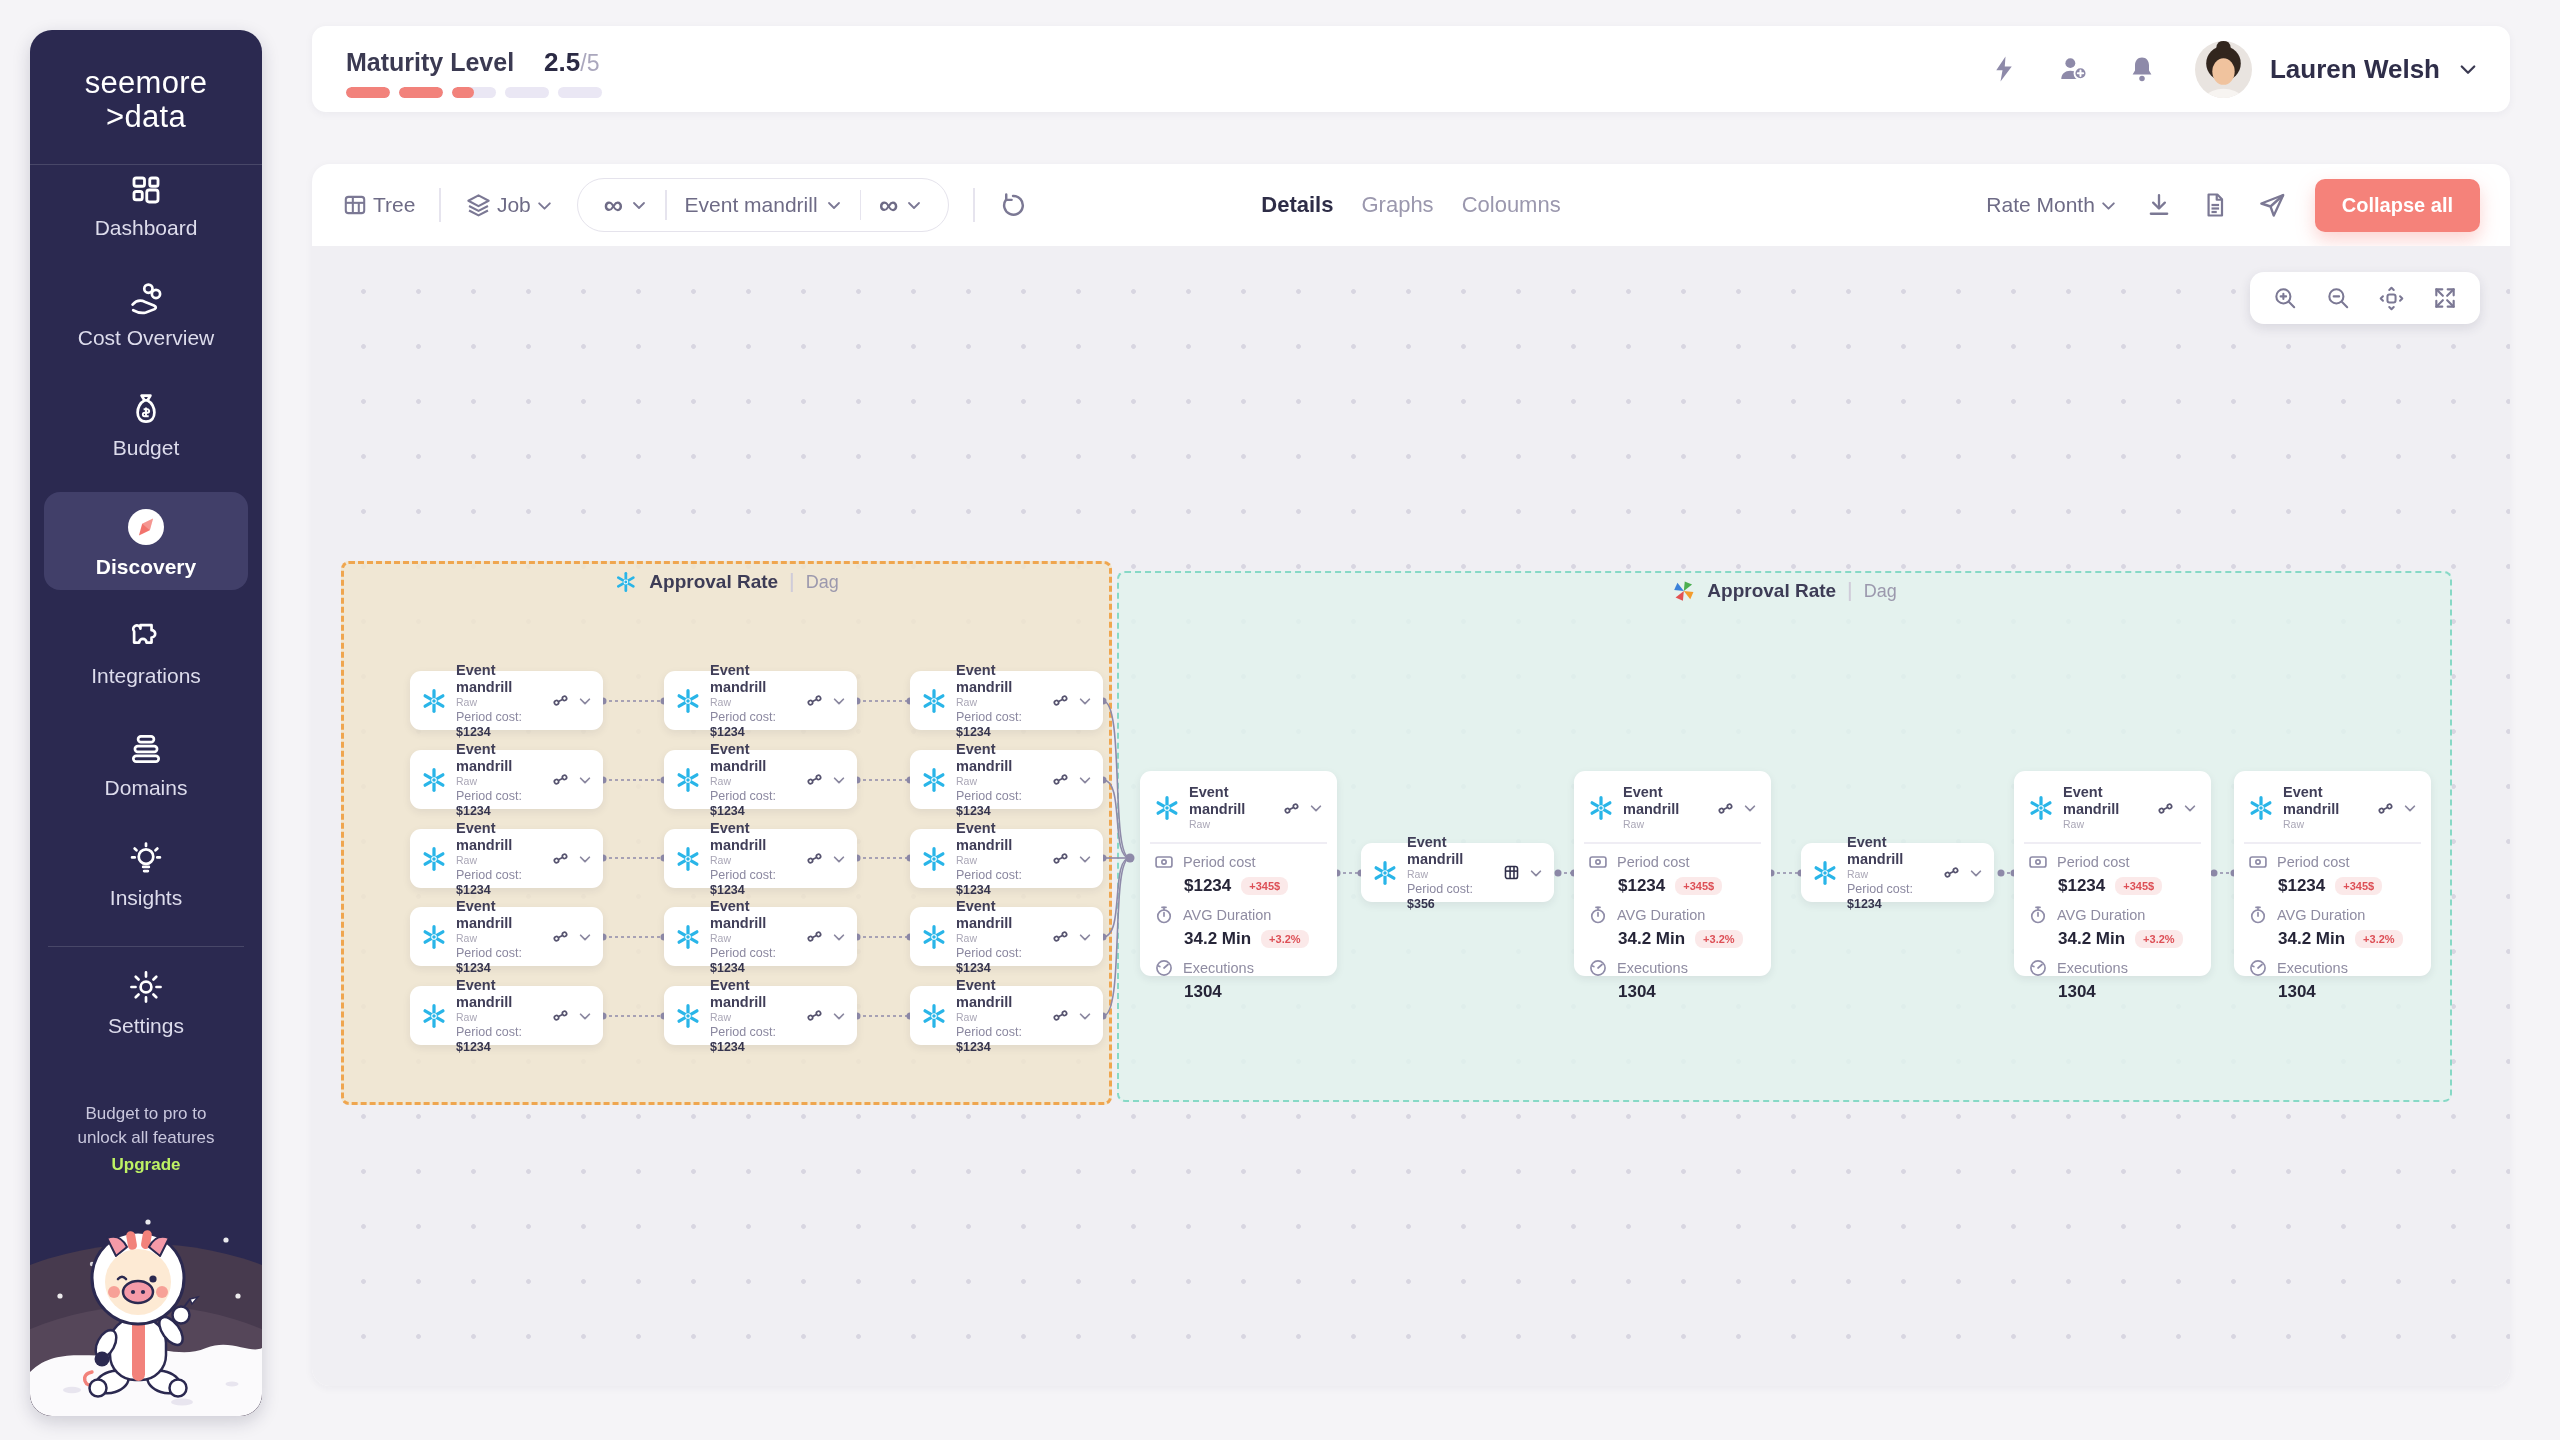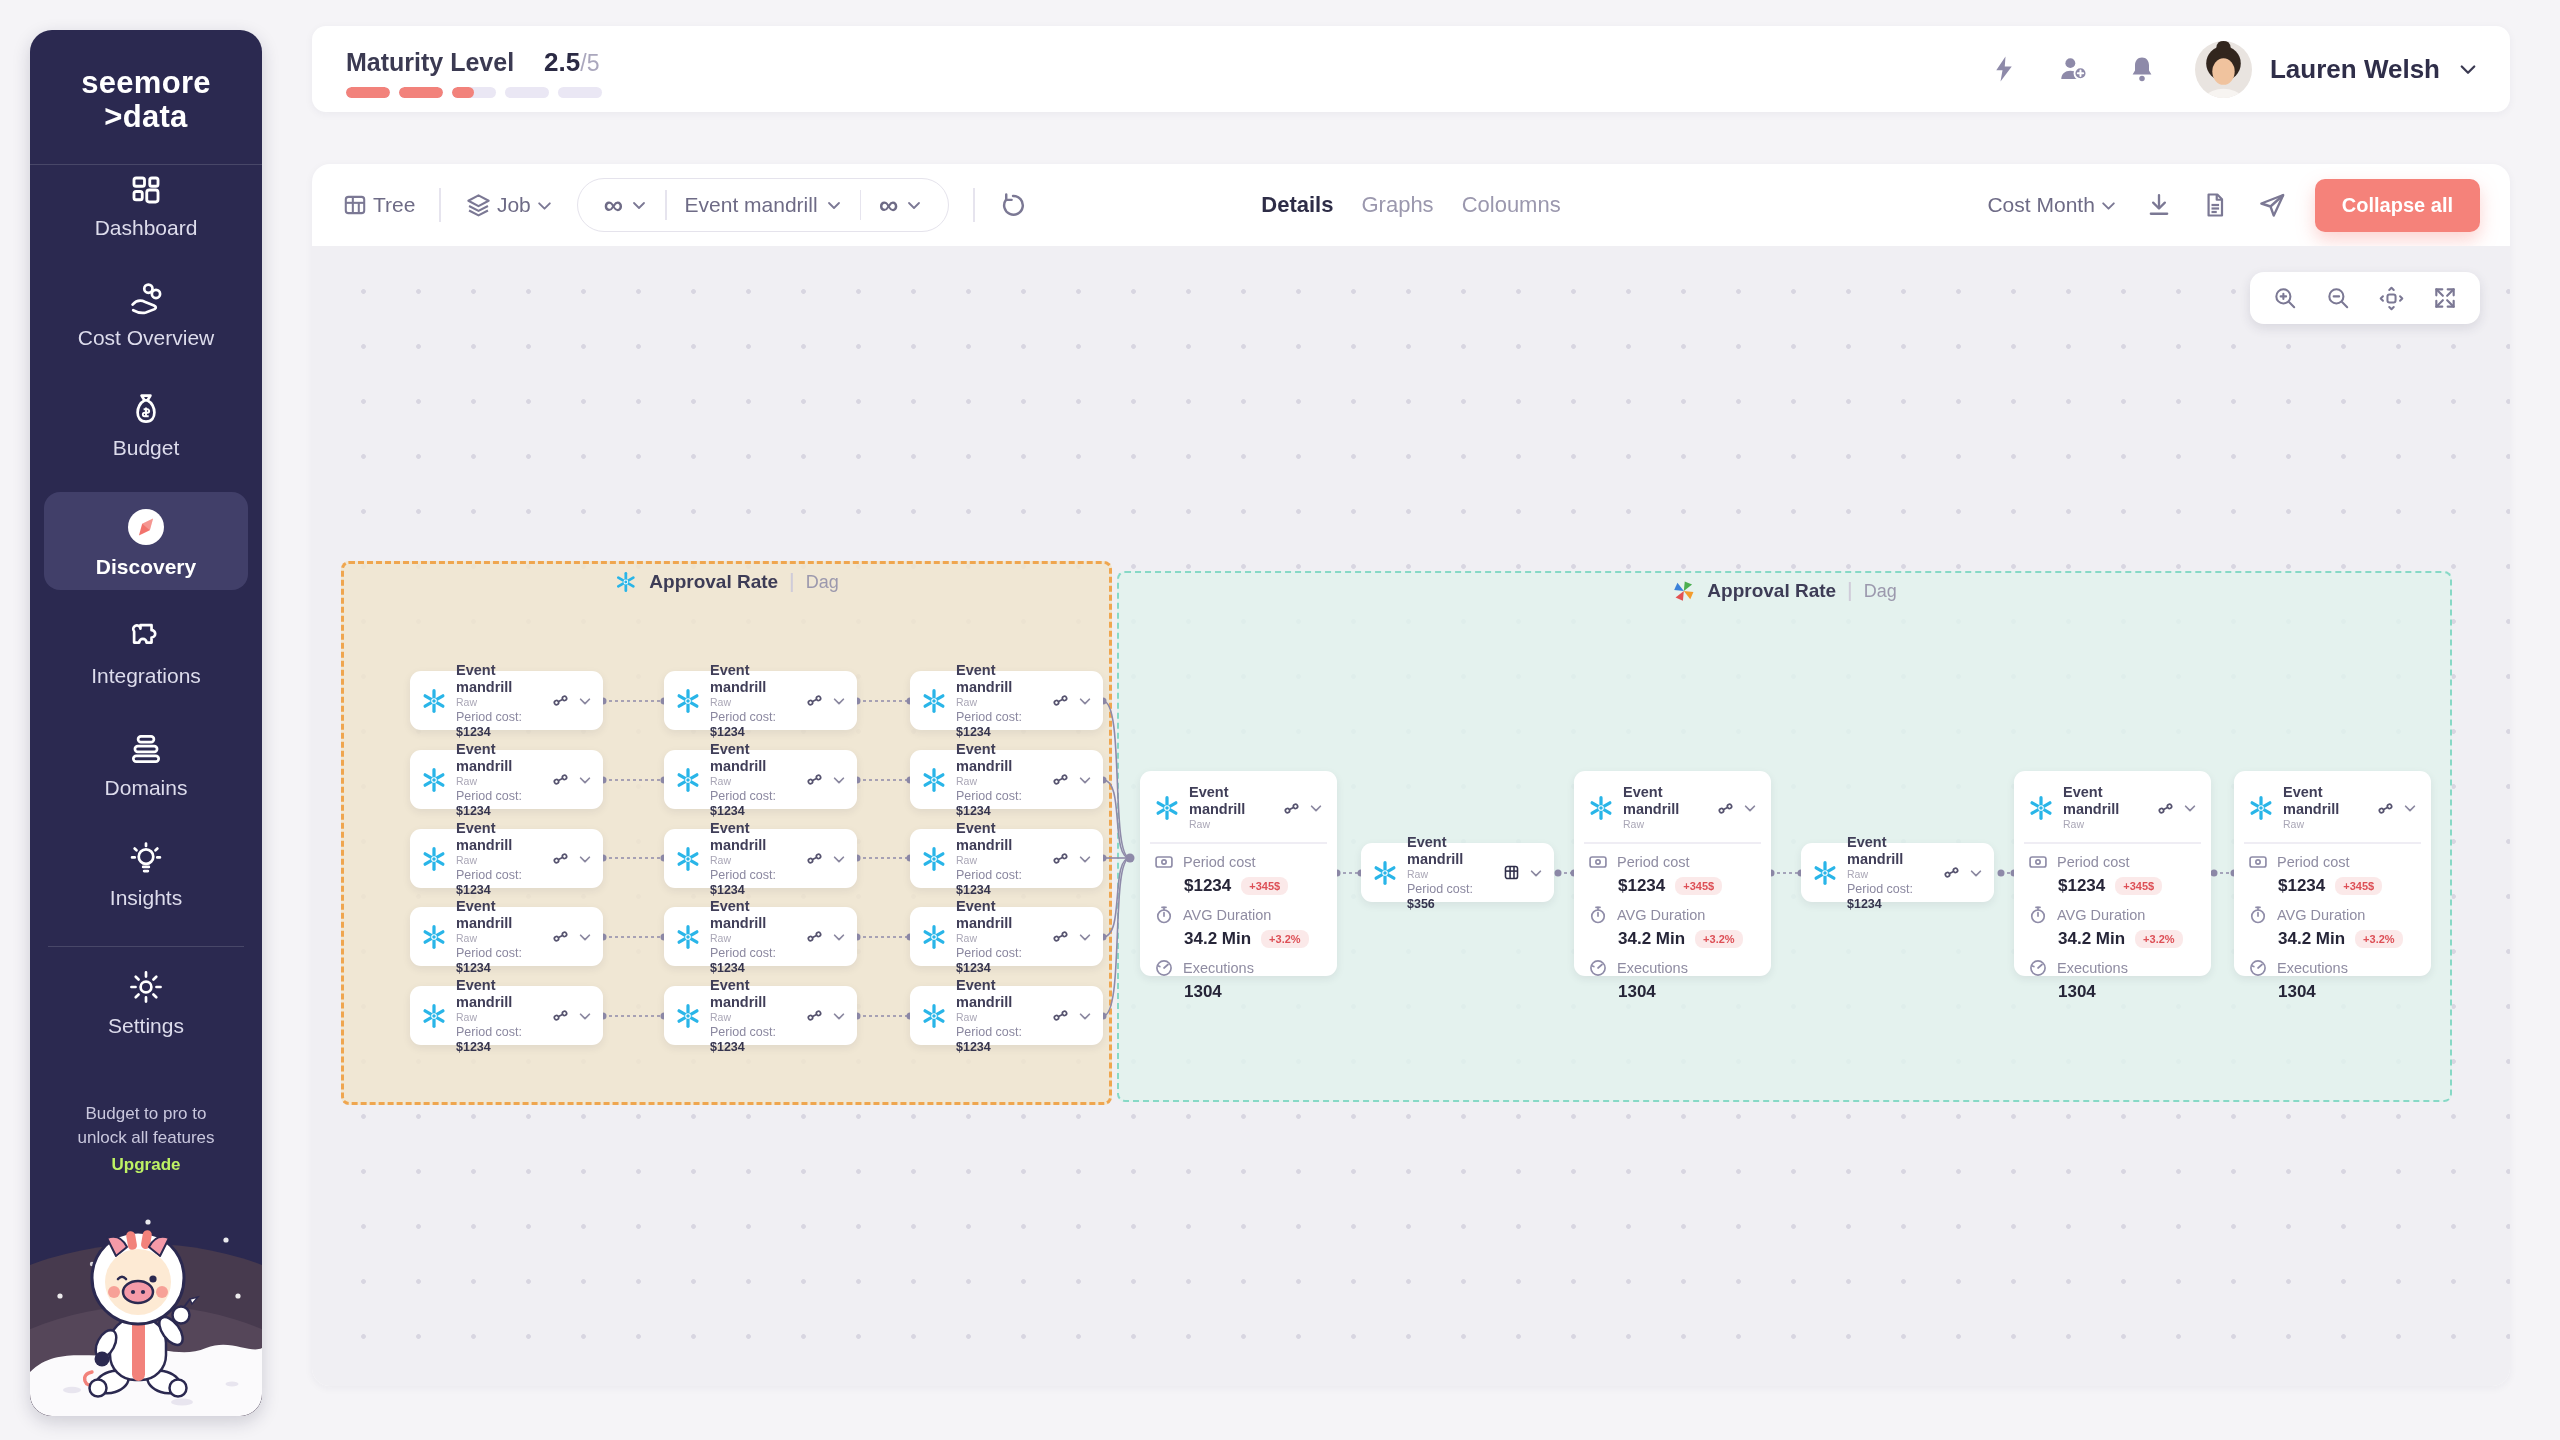--- a/index.html
+++ b/index.html
@@ -4,21 +4,21 @@
 <style>
   html,body{margin:0;padding:0}
   body{width:2560px;height:1440px;position:relative;overflow:hidden;background:#f5f4f7;
        font-family:"Liberation Sans",sans-serif;color:#2f2e49}
   svg{display:block}
 
   
   .sidebar{position:absolute;left:30px;top:30px;width:232px;height:1386px;background:#2b2950;
            border-radius:22px;overflow:hidden;box-shadow:0 6px 18px rgba(30,28,60,.18)}
   .side-logo{position:absolute;top:36px;left:0;right:0;text-align:center;color:#fff;
-             font-weight:700;font-size:31px;line-height:34px;letter-spacing:.3px}
+             font-weight:400;font-size:31px;line-height:34px;letter-spacing:.3px}
   .side-div{position:absolute;left:0;right:0;height:1px;background:rgba(255,255,255,.14)}
   .side-item{position:absolute;left:14px;right:14px;text-align:center;color:#dddcec;cursor:pointer}
   .side-item svg{margin:0 auto}
   .side-item .lbl{font-size:21px;margin-top:8px;font-weight:500}
   .side-item.active{background:#413f69;border-radius:16px;padding-top:15px;height:83px}
   .side-item.active .lbl{color:#fff;font-weight:600}
   .upgrade{position:absolute;top:1072px;left:0;right:0;text-align:center;color:#c9c7dd;
            font-size:17px;line-height:24px}
   .upgrade .link{display:block;margin-top:3px;color:#bef264;font-weight:700;font-size:17px;cursor:pointer}
   .mascot{position:absolute;left:0;bottom:0;width:232px;height:240px}
@@ -367,21 +367,21 @@
     </div>
 
     <div class="tabs">
         <span class="tab active">Details</span>
         <span class="tab">Graphs</span>
         <span class="tab">Coloumns</span>
       </div>
 
     <div class="tb-right">
       <span class="tb-item">
-        <span>Cost Month</span>
+        <span>Rate Month</span>
         <svg width="17" height="17" viewBox="0 0 16 16">
             <polyline points="3,6 8,11 13,6" fill="none" stroke="#7b7894" stroke-width="1.8" stroke-linecap="round" stroke-linejoin="round"></polyline>
           </svg>
       </span>
       <span class="icon-btn">
         <svg width="28" height="28" viewBox="0 0 24 24" fill="none" stroke="#7b7894" stroke-width="2" stroke-linecap="round" stroke-linejoin="round">
             <line x1="12" y1="3.5" x2="12" y2="14.5"></line>
             <polyline points="7,10 12,15 17,10"></polyline>
             <line x1="5" y1="19.5" x2="19" y2="19.5"></line>
           </svg>

